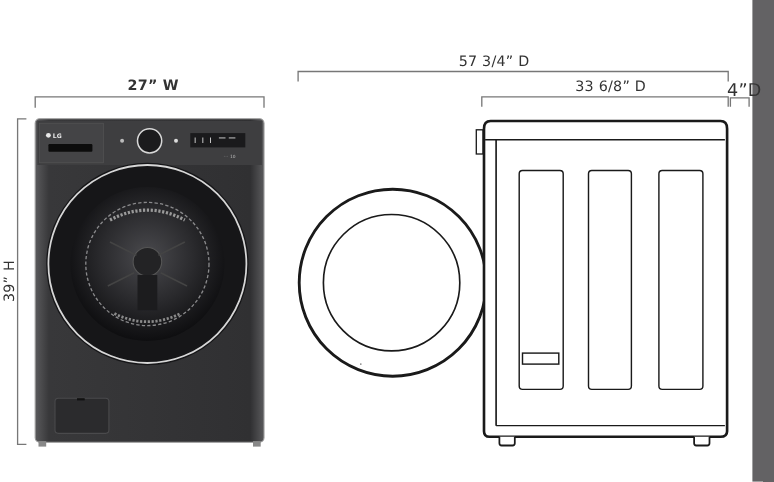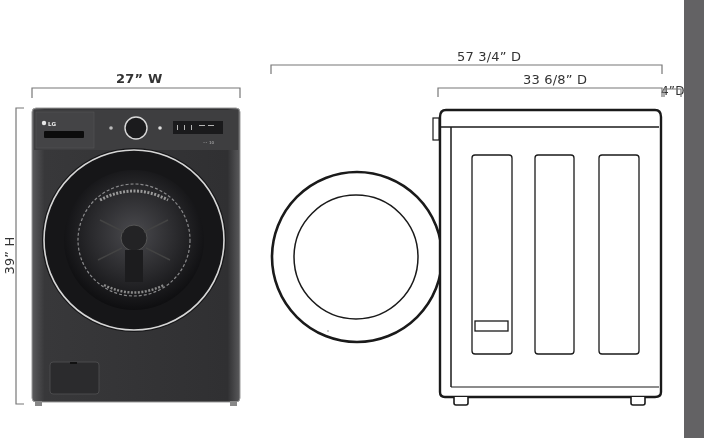--- a/index.html
+++ b/index.html
@@ -7,23 +7,23 @@
   .dim-label { position:absolute; font-size:13px; color:#333; white-space:nowrap; letter-spacing:0.2px; }
   svg { position:absolute; left:0; top:0; }
   .wall { position:absolute; left:684px; top:0; width:20px; height:438px; background:#636264; }
 </style>
 </head>
 <body>
 
 <div class="wall"></div>
 
 <div class="dim-label" style="left:116px; top:71px;font-weight:bold;">27” W</div>
-<div class="dim-label" style="left:457px; top:49px;">57 3/4” D</div>
+<div class="dim-label" style="left:417px; top:49px;">57 3/4” D</div>
 <div class="dim-label" style="left:523px; top:72px;">33 6/8” D</div>
-<div class="dim-label" style="left:661px; top:84px; font-size:12px;">4”D</div>
+<div class="dim-label" style="left:661px; top:72px; font-size:16px;">4”D</div>
 <div class="dim-label" style="left:-10px; top:248px; transform:rotate(-90deg);">39” H</div>
 
 <svg width="704" height="438" viewBox="0 0 704 438">
   <defs>
     <radialGradient id="glassGrad" cx="50%" cy="45%" r="55%">
       <stop offset="0%" stop-color="#4a4a4e"></stop>
       <stop offset="55%" stop-color="#2a2a2d"></stop>
       <stop offset="100%" stop-color="#0e0e10"></stop>
     </radialGradient>
     <linearGradient id="bodyGrad" x1="0" x2="1" y1="0" y2="0">

